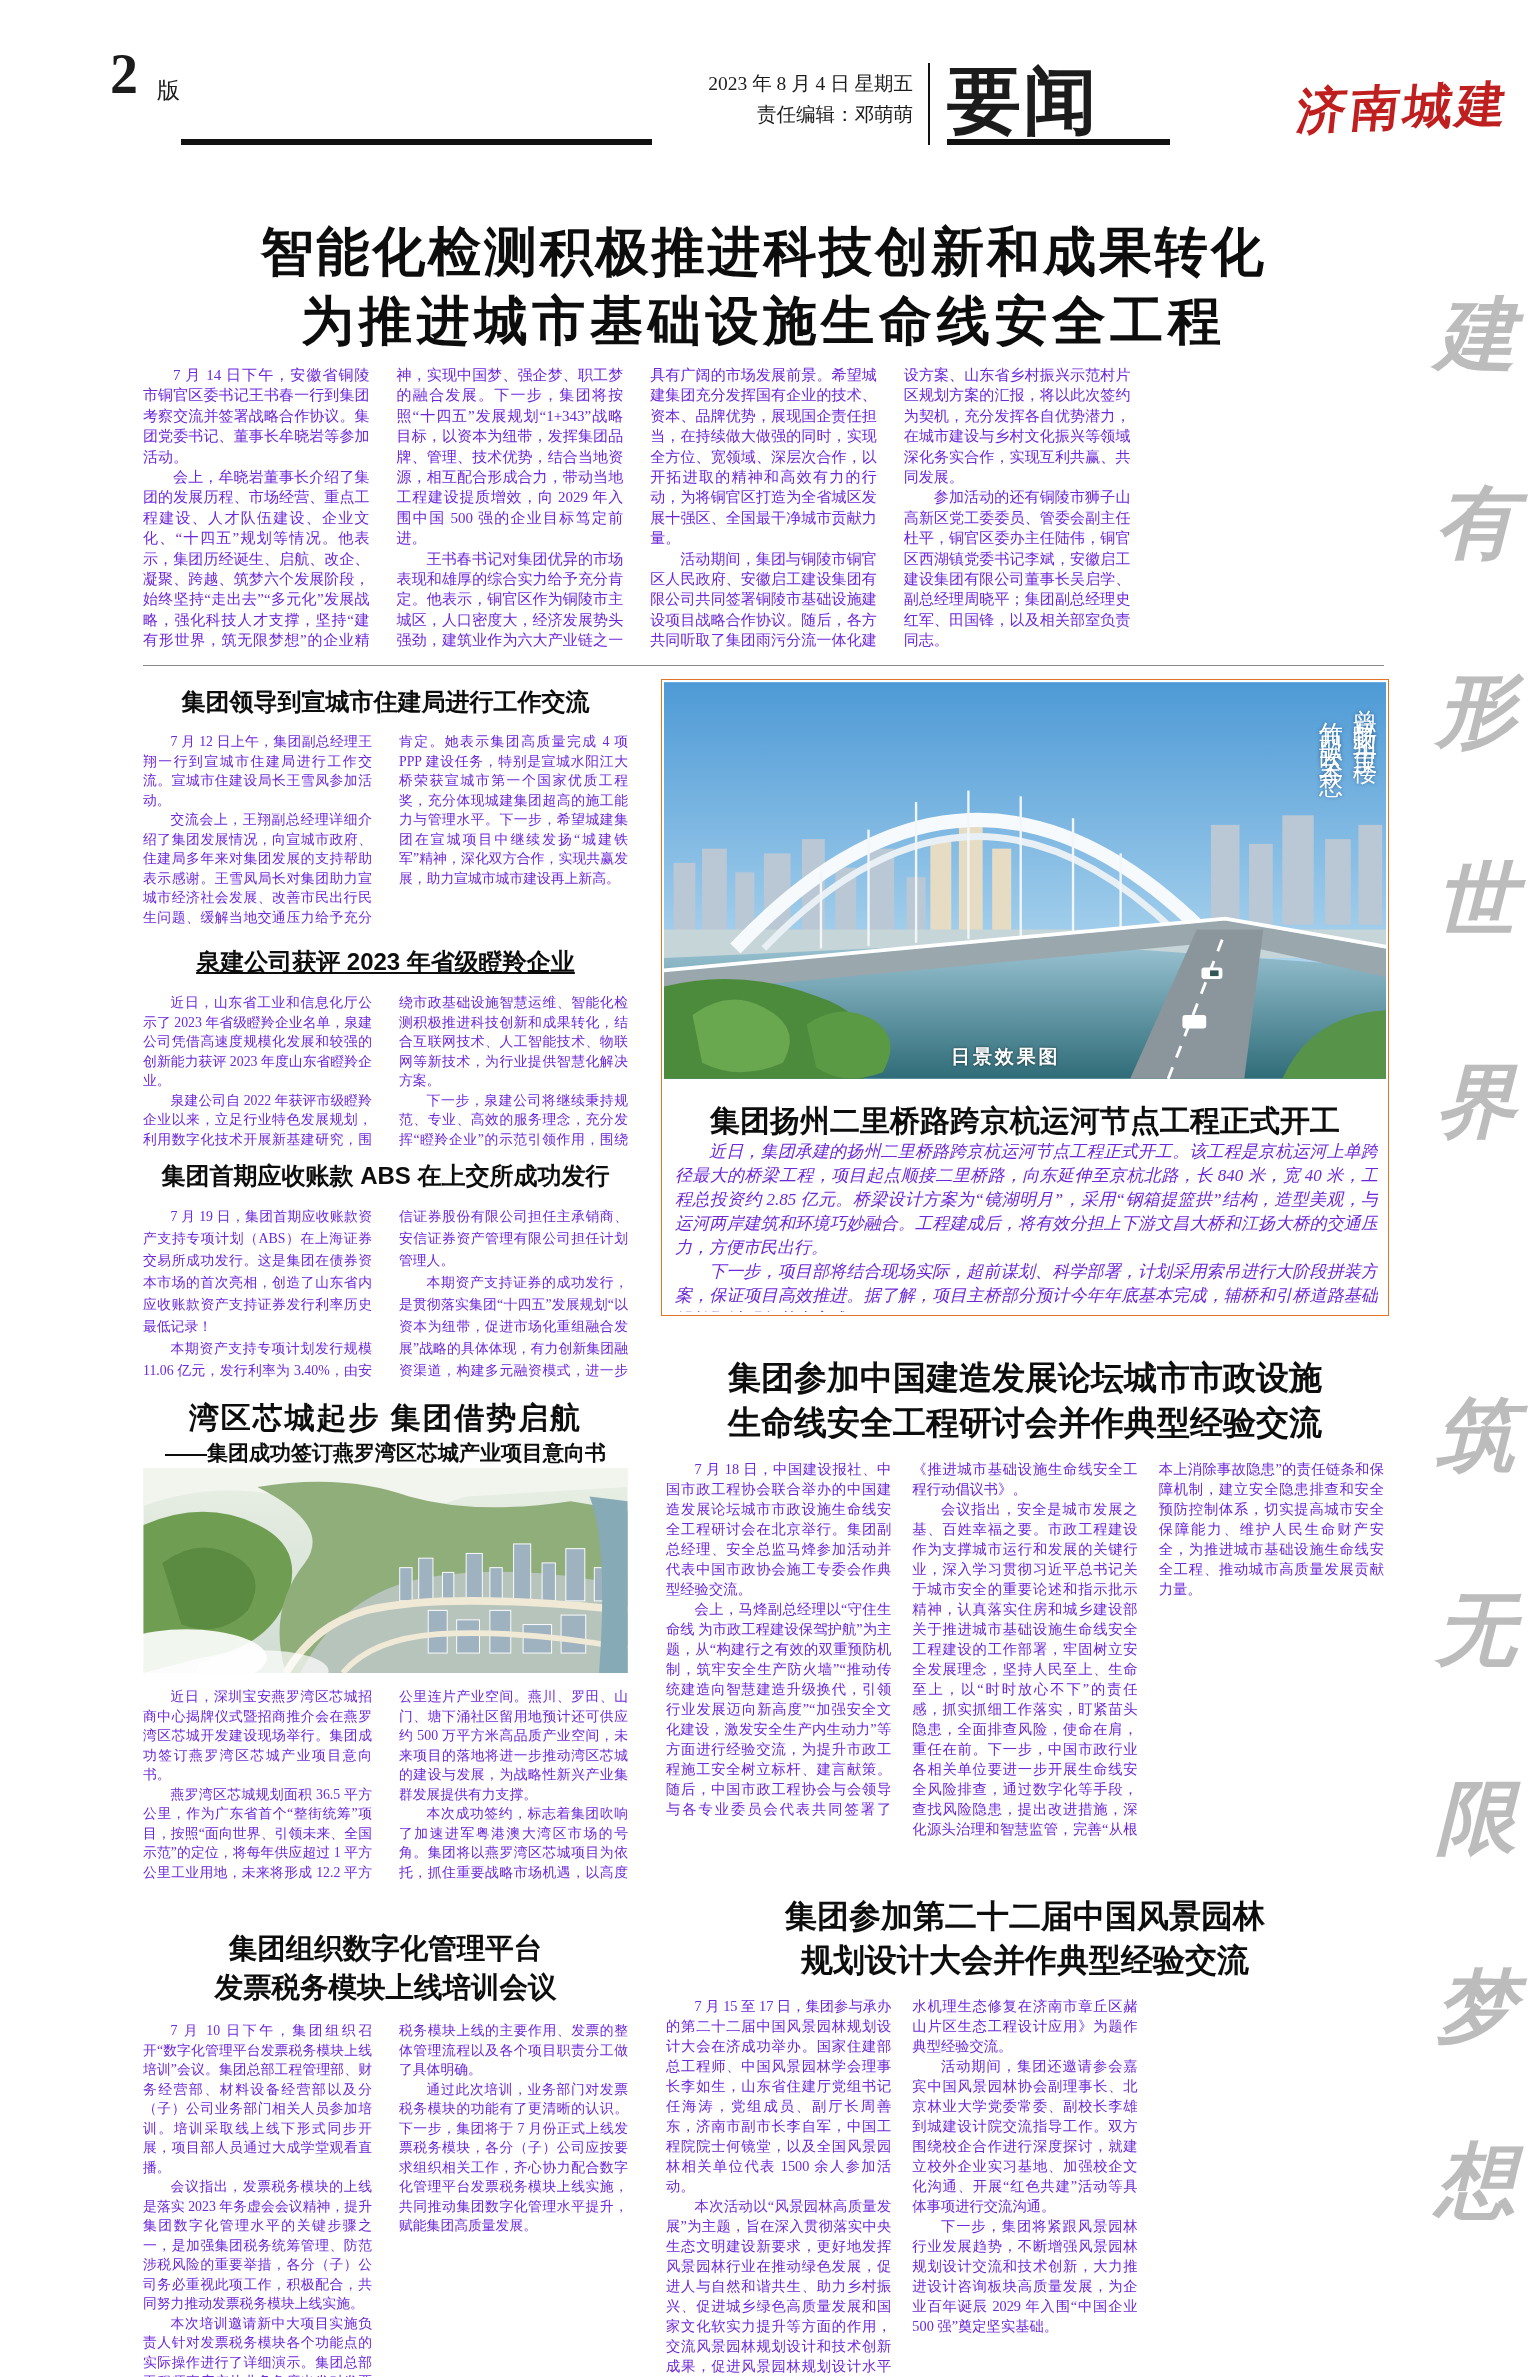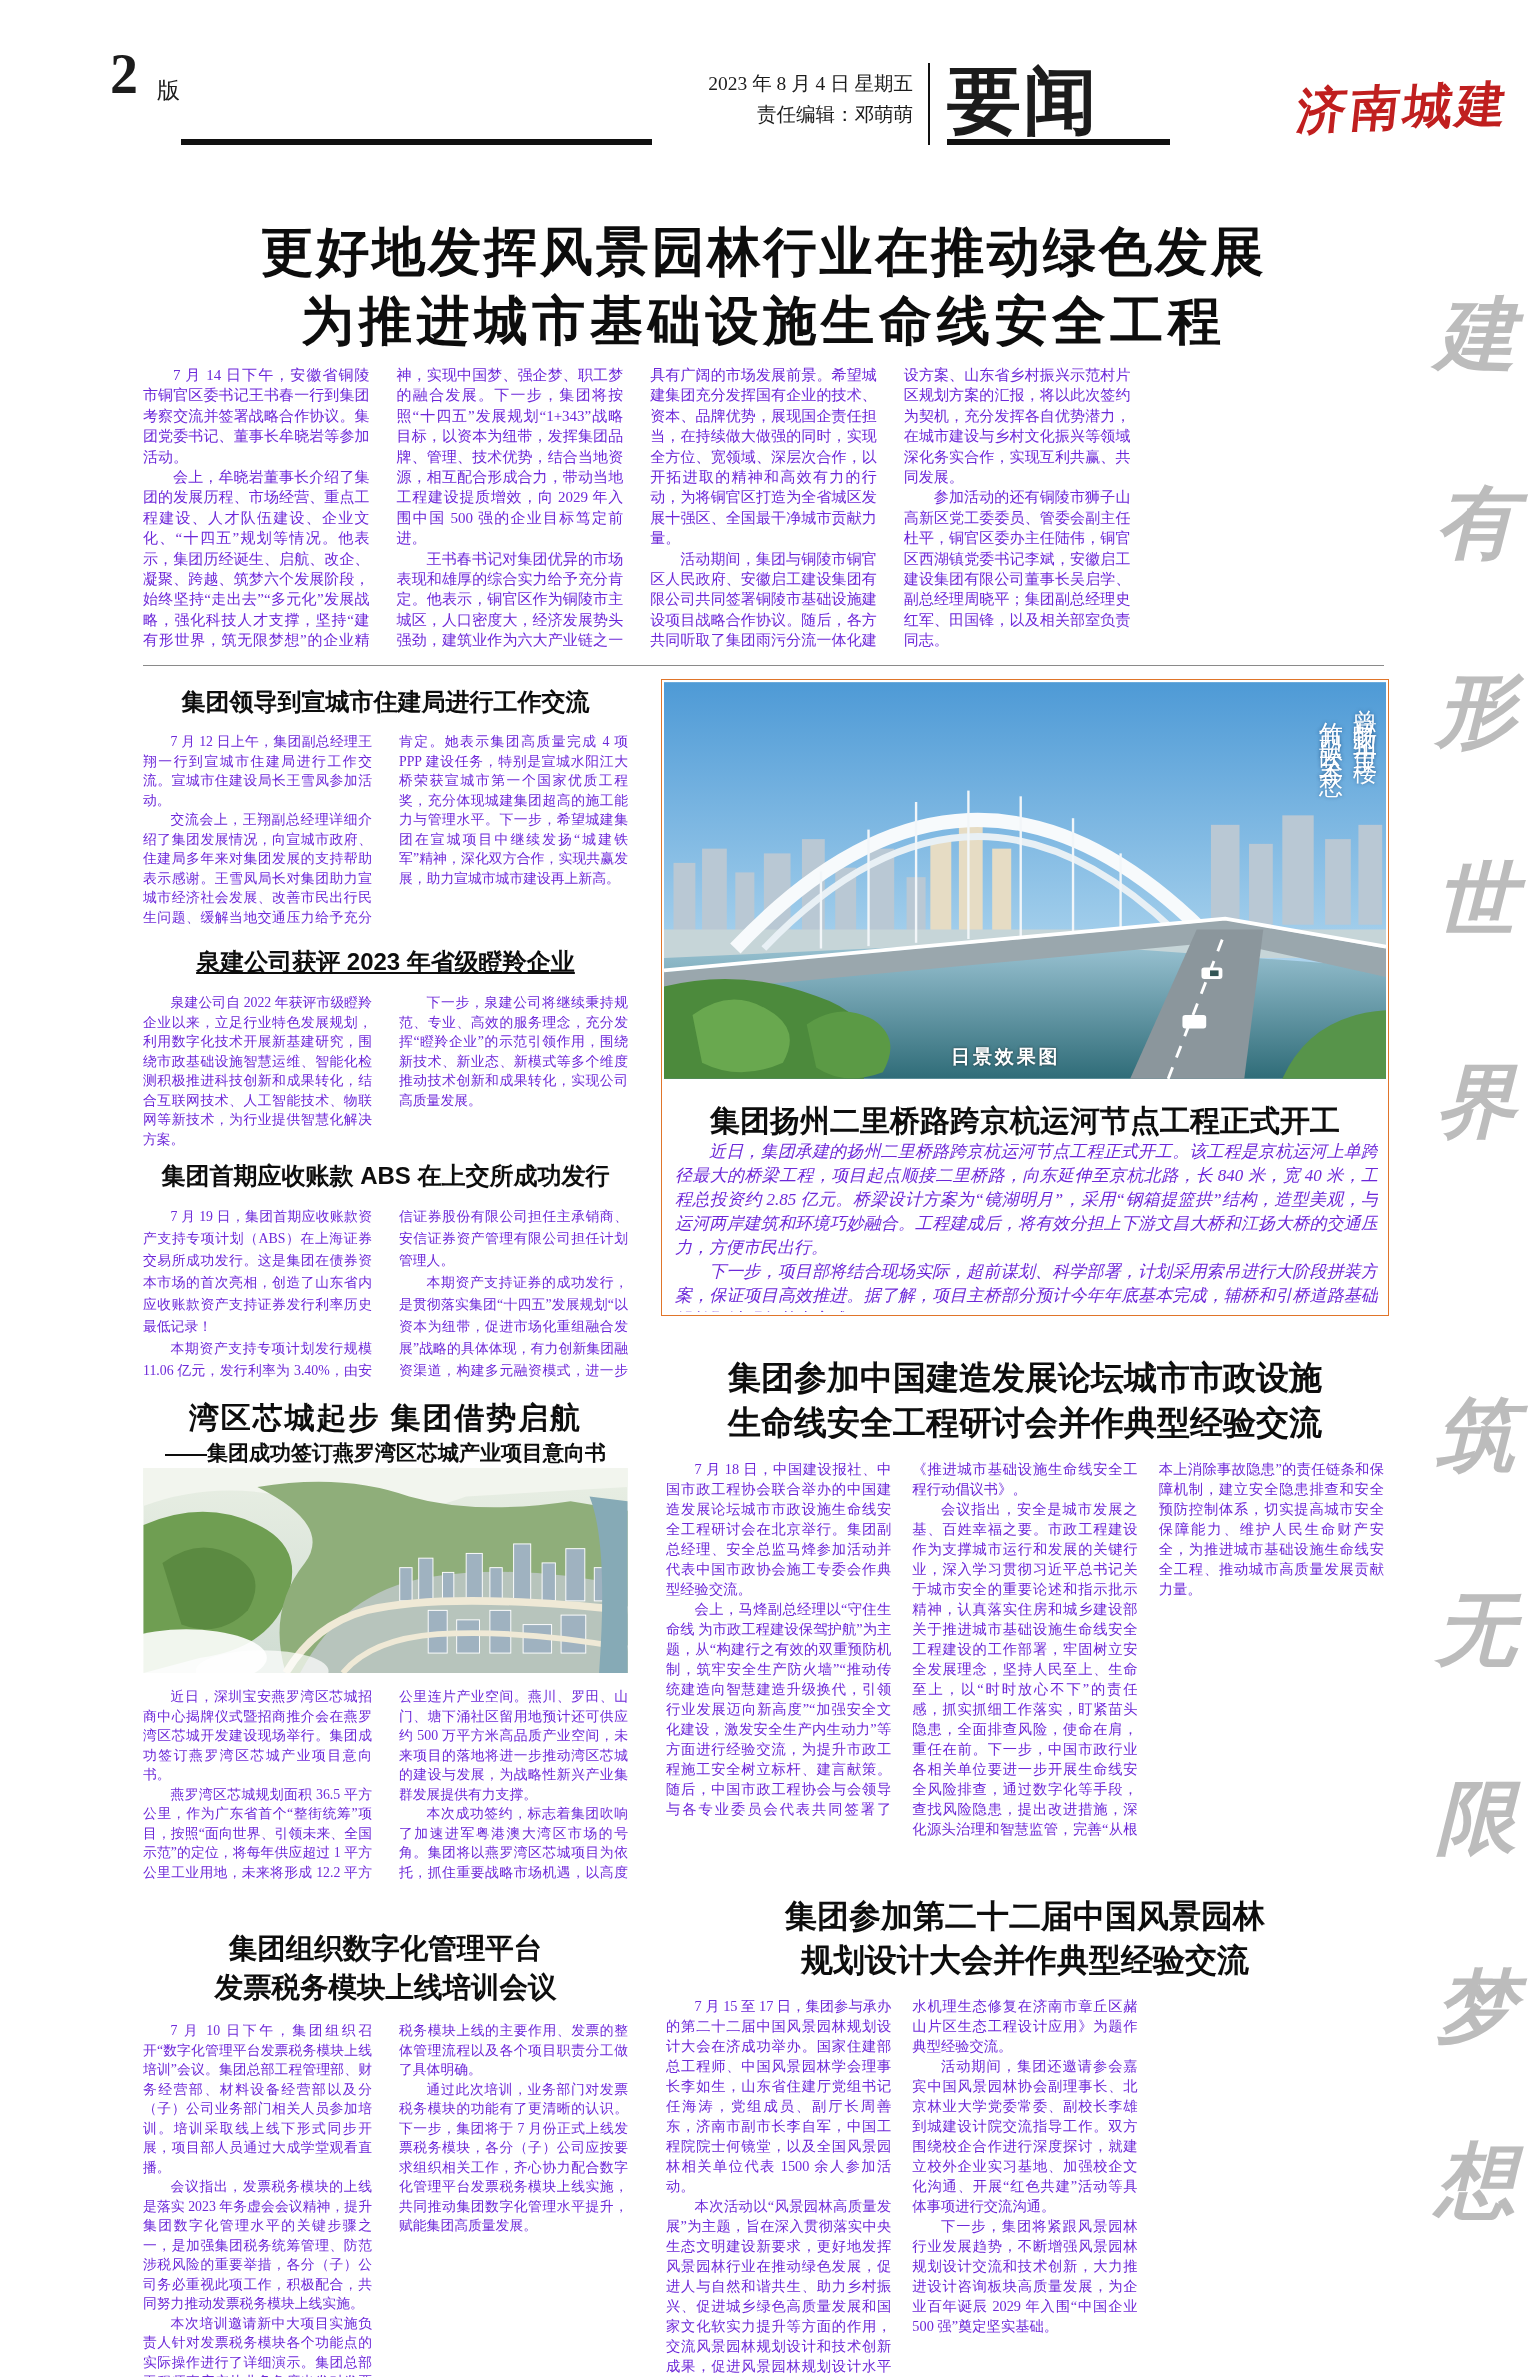--- a/index.html
+++ b/index.html
@@ -39,39 +39,40 @@
 
   <div class="abs" style="left:637px;top:68px;width:276px;text-align:right;font-size:19.5px;line-height:1.6;">
     <div>2023 年 8 月 4 日  星期五</div>
     <div>责任编辑：邓萌萌</div>
   </div>
   <div class="abs vline" style="left:928px;top:63px;height:82px;"></div>
   <div class="abs sans" style="left:947px;top:52px;font-size:74px;font-weight:900;letter-spacing:1.9px;">要闻</div>
   <div class="abs bar" style="left:947px;top:139px;width:223px;"></div>
   <div class="abs masthead" style="left:1298px;top:75px;font-size:49px;">济南城建</div>
 
-  <div class="abs art-title" style="left:143px;top:217px;width:1241px;font-size:53px;letter-spacing:2.9px;">更好地发挥风景园林行业在推动绿色发展</div>
+  <div class="abs art-title" style="left:143px;top:217px;width:1241px;font-size:53px;letter-spacing:2.9px;">智能化检测积极推进科技创新和成果转化</div>
   <div class="abs art-title" style="left:143px;top:286px;width:1241px;font-size:53px;letter-spacing:4.8px;">为推进城市基础设施生命线安全工程</div>
   <div class="abs art-body cols5" style="left:143px;top:365px;width:1241px;height:296px;font-size:15px;line-height:20.4px;">
     <p>7 月 14 日下午，安徽省铜陵市铜官区委书记王书春一行到集团考察交流并签署战略合作协议。集团党委书记、董事长牟晓岩等参加活动。</p>
     <p>会上，牟晓岩董事长介绍了集团的发展历程、市场经营、重点工程建设、人才队伍建设、企业文化、“十四五”规划等情况。他表示，集团历经诞生、启航、改企、凝聚、跨越、筑梦六个发展阶段，始终坚持“走出去”“多元化”发展战略，强化科技人才支撑，坚持“建有形世界，筑无限梦想”的企业精神，实现中国梦、强企梦、职工梦的融合发展。下一步，集团将按照“十四五”发展规划“1+343”战略目标，以资本为纽带，发挥集团品牌、管理、技术优势，结合当地资源，相互配合形成合力，带动当地工程建设提质增效，向 2029 年入围中国 500 强的企业目标笃定前进。</p>
     <p>王书春书记对集团优异的市场表现和雄厚的综合实力给予充分肯定。他表示，铜官区作为铜陵市主城区，人口密度大，经济发展势头强劲，建筑业作为六大产业链之一具有广阔的市场发展前景。希望城建集团充分发挥国有企业的技术、资本、品牌优势，展现国企责任担当，在持续做大做强的同时，实现全方位、宽领域、深层次合作，以开拓进取的精神和高效有力的行动，为将铜官区打造为全省城区发展十强区、全国最干净城市贡献力量。</p>
     <p>活动期间，集团与铜陵市铜官区人民政府、安徽启工建设集团有限公司共同签署铜陵市基础设施建设项目战略合作协议。随后，各方共同听取了集团雨污分流一体化建设方案、山东省乡村振兴示范村片区规划方案的汇报，将以此次签约为契机，充分发挥各自优势潜力，在城市建设与乡村文化振兴等领域深化务实合作，实现互利共赢、共同发展。</p>
     <p>参加活动的还有铜陵市狮子山高新区党工委委员、管委会副主任杜平，铜官区委办主任陆伟，铜官区西湖镇党委书记李斌，安徽启工建设集团有限公司董事长吴启学、副总经理周晓平；集团副总经理史红军、田国锋，以及相关部室负责同志。</p>
   </div>
   <div class="abs rule" style="left:143px;top:665px;width:1241px;"></div>
 
   <div class="abs art-title" style="left:143px;top:686px;width:485px;font-size:24px;">集团领导到宣城市住建局进行工作交流</div>
   <div class="abs art-body cols2" style="left:143px;top:732px;width:485px;height:205px;font-size:13.8px;line-height:19.5px;">
     <p>7 月 12 日上午，集团副总经理王翔一行到宣城市住建局进行工作交流。宣城市住建设局长王雪凤参加活动。</p>
     <p>交流会上，王翔副总经理详细介绍了集团发展情况，向宣城市政府、住建局多年来对集团发展的支持帮助表示感谢。王雪凤局长对集团助力宣城市经济社会发展、改善市民出行民生问题、缓解当地交通压力给予充分肯定。她表示集团高质量完成 4 项 PPP 建设任务，特别是宣城水阳江大桥荣获宣城市第一个国家优质工程奖，充分体现城建集团超高的施工能力与管理水平。下一步，希望城建集团在宣城项目中继续发扬“城建铁军”精神，深化双方合作，实现共赢发展，助力宣城市城市建设再上新高。</p>
   </div>
 
   <div class="abs art-title" style="left:143px;top:946px;width:485px;font-size:24px;text-decoration:underline;">泉建公司获评 2023 年省级瞪羚企业</div>
   <div class="abs art-body cols2" style="left:143px;top:993px;width:485px;height:162px;font-size:13.8px;line-height:19.5px;">
+    <p>近日，山东省工业和信息化厅公示了 2023 年省级瞪羚企业名单，泉建公司凭借高速度规模化发展和较强的创新能力获评 2023 年度山东省瞪羚企业。</p>
     <p>泉建公司自 2022 年获评市级瞪羚企业以来，立足行业特色发展规划，利用数字化技术开展新基建研究，围绕市政基础设施智慧运维、智能化检测积极推进科技创新和成果转化，结合互联网技术、人工智能技术、物联网等新技术，为行业提供智慧化解决方案。</p>
     <p>下一步，泉建公司将继续秉持规范、专业、高效的服务理念，充分发挥“瞪羚企业”的示范引领作用，围绕新技术、新业态、新模式等多个维度推动技术创新和成果转化，实现公司高质量发展。</p>
   </div>
 
   <div class="abs art-title" style="left:143px;top:1160px;width:485px;font-size:24px;">集团首期应收账款 ABS 在上交所成功发行</div>
   <div class="abs art-body cols2" style="left:143px;top:1206px;width:485px;height:189px;font-size:13.8px;line-height:22px;">
     <p>7 月 19 日，集团首期应收账款资产支持专项计划（ABS）在上海证券交易所成功发行。这是集团在债券资本市场的首次亮相，创造了山东省内应收账款资产支持证券发行利率历史最低记录！</p>
     <p>本期资产支持专项计划发行规模 11.06 亿元，发行利率为 3.40%，由安信证券股份有限公司担任主承销商、安信证券资产管理有限公司担任计划管理人。</p>
     <p>本期资产支持证券的成功发行，是贯彻落实集团“十四五”发展规划“以资本为纽带，促进市场化重组融合发展”战略的具体体现，有力创新集团融资渠道，构建多元融资模式，进一步盘活集团资产、提升集团外部影响力，让资本市场对集团企业综合实力充分认可。</p>
   </div>

